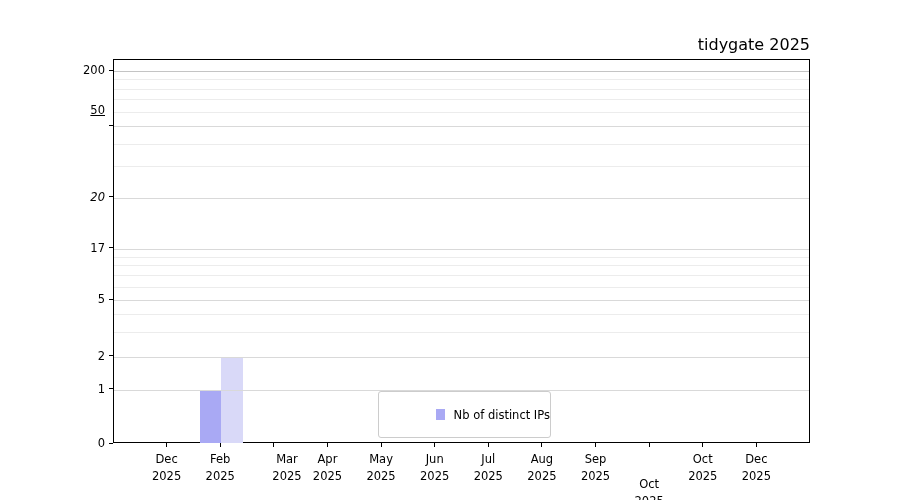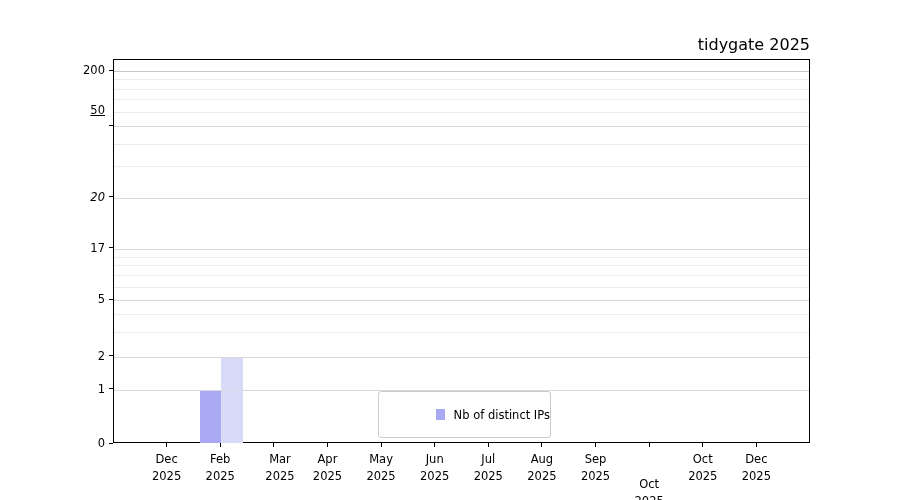--- a/index.html
+++ b/index.html
@@ -104,21 +104,21 @@
     <div class="xlabel" style="left: 138.615px;">
       <div>Dec</div>
       <div>2025</div>
     </div>
     <div class="xtick" style="left: 219.731px; top: 443px;"></div>
     <div class="xlabel" style="left: 192.231px;">
       <div>Feb</div>
       <div>2025</div>
     </div>
     <div class="xtick" style="left: 273.346px; top: 443px;"></div>
-    <div class="xlabel" style="left: 252px;">
+    <div class="xlabel" style="left: 259px;">
       <div>Mar</div>
       <div>2025</div>
     </div>
     <div class="xtick" style="left: 326.962px; top: 443px;"></div>
     <div class="xlabel" style="left: 299.462px;">
       <div>Apr</div>
       <div>2025</div>
     </div>
     <div class="xtick" style="left: 380.577px; top: 443px;"></div>
     <div class="xlabel" style="left: 353.077px;">

